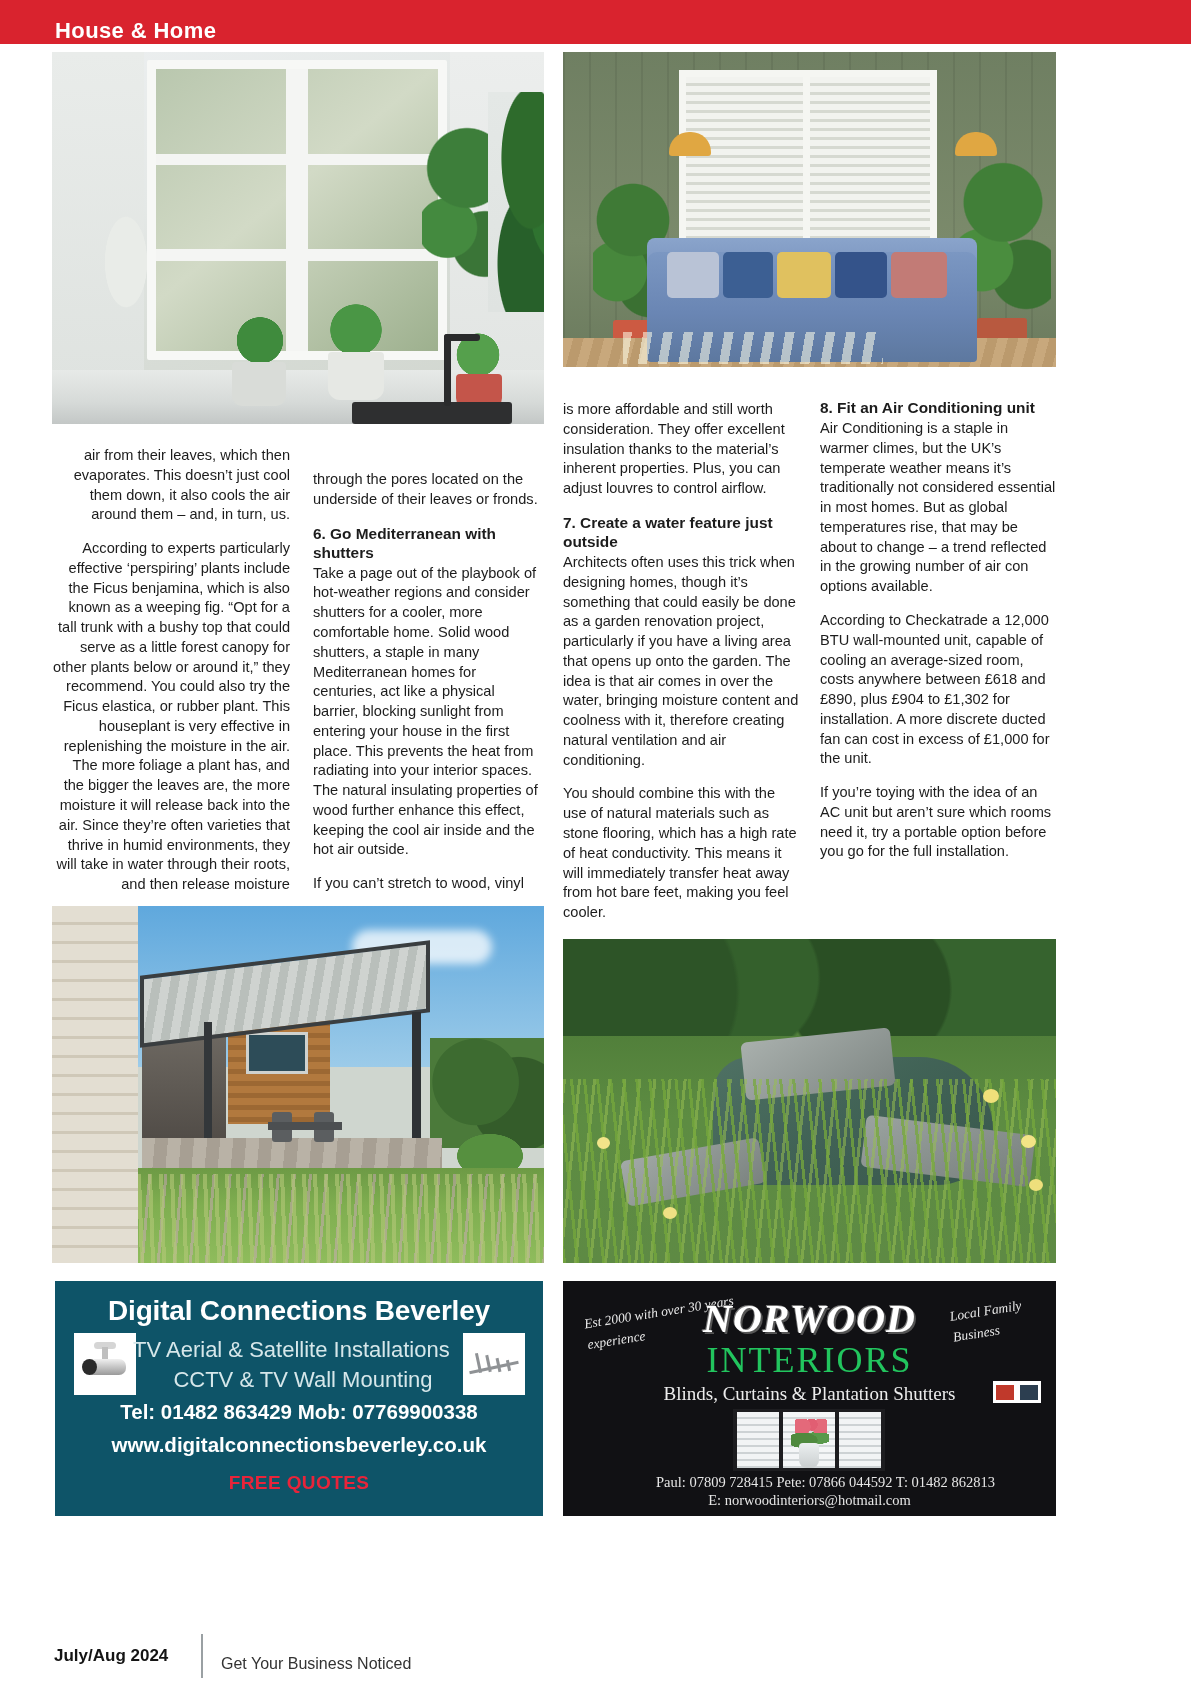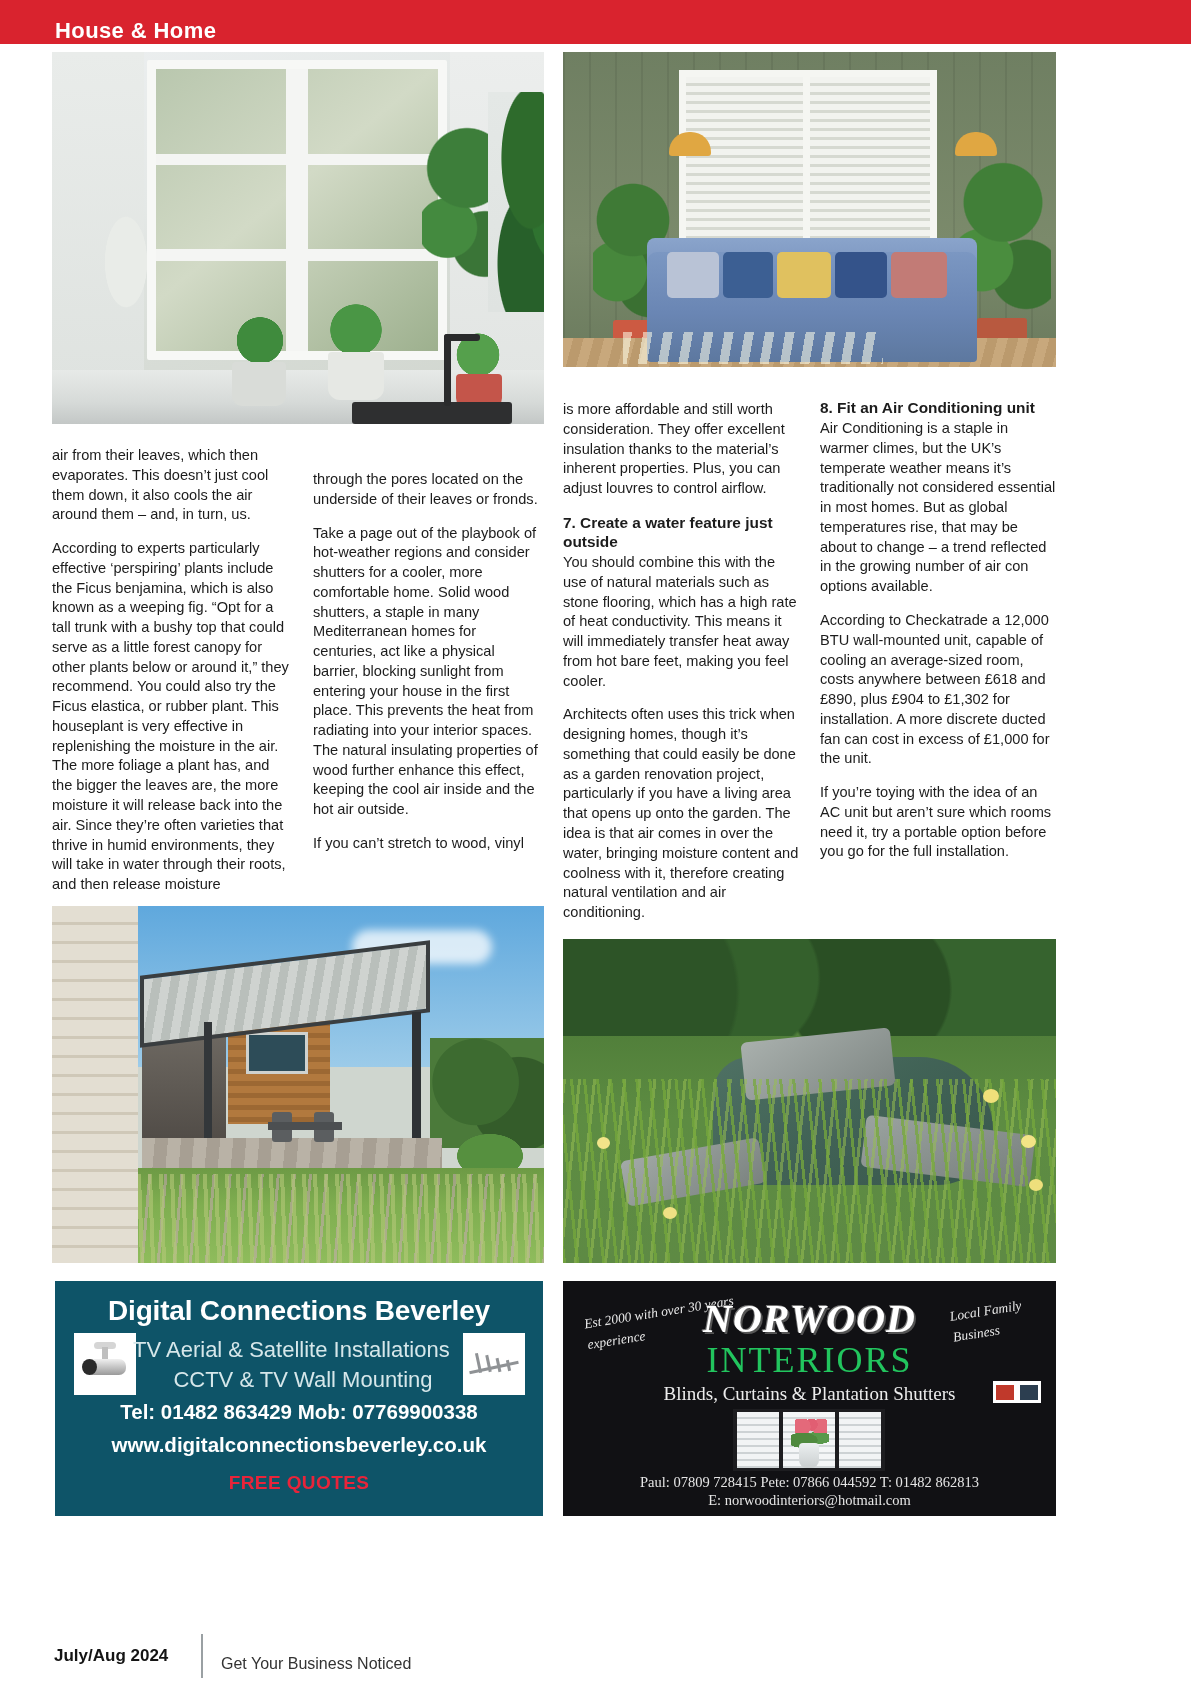--- a/index.html
+++ b/index.html
@@ -168,21 +168,21 @@
   #photo-pond .iris1{ left:420px; top:150px; width:16px; height:14px; background:#f0e07a; border-radius:50%; }
   #photo-pond .iris2{ left:458px; top:196px; width:15px; height:13px; background:#f3e486; border-radius:50%; }
   #photo-pond .iris3{ left:466px; top:240px; width:14px; height:12px; background:#eedf7c; border-radius:50%; }
   #photo-pond .iris4{ left:100px; top:268px; width:14px; height:12px; background:#efe084; border-radius:50%; }
   #photo-pond .iris5{ left:34px; top:198px; width:13px; height:12px; background:#f2e489; border-radius:50%; }
 
   
   .col{ position:absolute; font-size:14.6px; line-height:1.355; color:#1c1c1c; }
   .col p{ margin:0 0 14px 0; }
   .col h3{ font-size:15.4px; font-weight:bold; line-height:1.24; margin:0 0 2px 0; }
-  #col1{ left:52px; top:446px; width:238px; }
+  #col1{ left:52px; top:446px; width:238px;text-align:right; }
   #col2{ left:313px; top:470px; width:230px; }
   #col3{ left:563px; top:400px; width:236px; }
   #col4{ left:820px; top:398px; width:236px; }
 
   
   #ad-digital{
     position:absolute; left:55px; top:1281px; width:488px; height:235px;
     background:#0e5468; overflow:hidden;
   }
   #ad-digital .dc-title{
@@ -257,21 +257,21 @@
   #ad-norwood .nw-interiors{
     position:absolute; left:0; top:58px; width:493px; text-align:center;
     font-family:"Liberation Serif", serif; font-size:36px; color:#22c55e;
     letter-spacing:2px;
   }
   #ad-norwood .nw-sub{
     position:absolute; left:0; top:102px; width:493px; text-align:center;
     font-family:"Liberation Serif", serif; font-size:19px; color:#ececec;
   }
   #ad-norwood .nw-phones{
-    position:absolute; left:0; top:193px; width:493px; text-align:center;
+    position:absolute; left:16px; top:193px; width:493px; text-align:center;
     font-family:"Liberation Serif", serif; font-size:14.5px; color:#e6e6e6;
   }
   #ad-norwood .nw-email{
     position:absolute; left:0; top:211px; width:493px; text-align:center;
     font-family:"Liberation Serif", serif; font-size:14.5px; color:#e6e6e6;
   }
   .shutter-photo{
     position:absolute; left:170px; top:128px; width:152px; height:62px;
     background:#1d1d20; overflow:hidden;
   }
@@ -362,29 +362,30 @@
     <div class="layer sunpatch"></div>
   </div>
 
   <div class="col" id="col1">
     <p>air from their leaves, which then evaporates. This doesn’t just cool them down, it also cools the air around them – and, in turn, us.</p>
     <p>According to experts particularly effective ‘perspiring’ plants include the Ficus benjamina, which is also known as a weeping fig. “Opt for a tall trunk with a bushy top that could serve as a little forest canopy for other plants below or around it,” they recommend. You could also try the Ficus elastica, or rubber plant. This houseplant is very effective in replenishing the moisture in the air. The more foliage a plant has, and the bigger the leaves are, the more moisture it will release back into the air. Since they’re often varieties that thrive in humid environments, they will take in water through their roots, and then release moisture</p>
   </div>
 
   <div class="col" id="col2">
     <p>through the pores located on the underside of their leaves or fronds.</p>
+    <h3>6. Go Mediterranean with shutters</h3>
     <p>Take a page out of the playbook of hot-weather regions and consider shutters for a cooler, more comfortable home. Solid wood shutters, a staple in many Mediterranean homes for centuries, act like a physical barrier, blocking sunlight from entering your house in the first place. This prevents the heat from radiating into your interior spaces. The natural insulating properties of wood further enhance this effect, keeping the cool air inside and the hot air outside.</p>
     <p>If you can’t stretch to wood, vinyl</p>
   </div>
 
   <div class="col" id="col3">
     <p>is more affordable and still worth consideration. They offer excellent insulation thanks to the material’s inherent properties. Plus, you can adjust louvres to control airflow.</p>
     <h3>7. Create a water feature just outside</h3>
+    <p>Architects often uses this trick when designing homes, though it’s something that could easily be done as a garden renovation project, particularly if you have a living area that opens up onto the garden. The idea is that air comes in over the water, bringing moisture content and coolness with it, therefore creating natural ventilation and air conditioning.</p>
     <p>You should combine this with the use of natural materials such as stone flooring, which has a high rate of heat conductivity. This means it will immediately transfer heat away from hot bare feet, making you feel cooler.</p>
-    <p>Architects often uses this trick when designing homes, though it’s something that could easily be done as a garden renovation project, particularly if you have a living area that opens up onto the garden. The idea is that air comes in over the water, bringing moisture content and coolness with it, therefore creating natural ventilation and air conditioning.</p>
   </div>
 
   <div class="col" id="col4">
     <h3>8. Fit an Air Conditioning unit</h3>
     <p>Air Conditioning is a staple in warmer climes, but the UK’s temperate weather means it’s traditionally not considered essential in most homes. But as global temperatures rise, that may be about to change – a trend reflected in the growing number of air con options available.</p>
     <p>According to Checkatrade a 12,000 BTU wall-mounted unit, capable of cooling an average-sized room, costs anywhere between £618 and £890, plus £904 to £1,302 for installation. A more discrete ducted fan can cost in excess of £1,000 for the unit.</p>
     <p>If you’re toying with the idea of an AC unit but aren’t sure which rooms need it, try a portable option before you go for the full installation.</p>
   </div>
 
   <div class="photo" id="photo-pergola">

